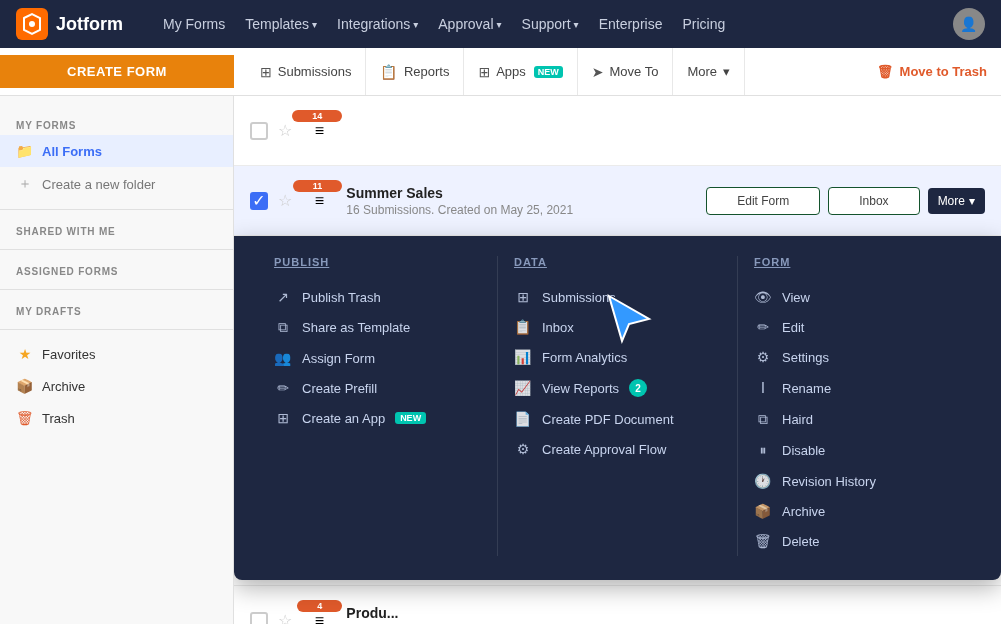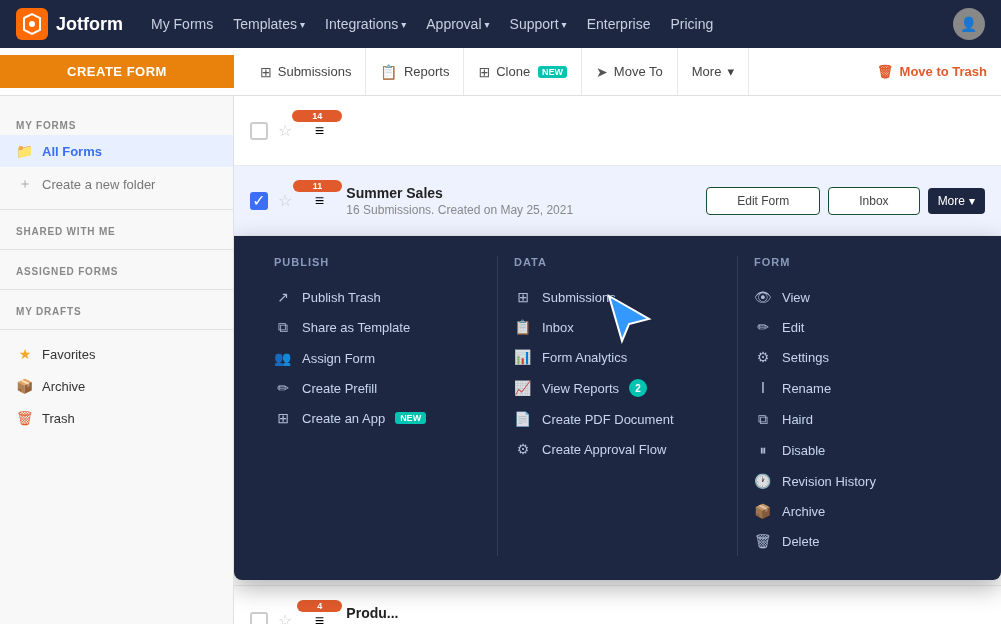--- a/index.html
+++ b/index.html
@@ -11,21 +11,21 @@
       height: 48px;
       display: flex;
       align-items: center;
       padding: 0 16px;
       gap: 20px;
     }
     .logo-area {
       display: flex;
       align-items: center;
       gap: 8px;
-      margin-right: 8px;
+      margin-right: 20px;
     }
     .logo-icon {
       width: 32px;
       height: 32px;
     }
     .logo-text {
       color: white;
       font-size: 18px;
       font-weight: 700;
     }
@@ -269,20 +269,21 @@
       border-right: 1px solid rgba(255,255,255,0.1);
     }
     .dropdown-col:last-child { border-right: none; }
     .dropdown-col-title {
       font-size: 11px;
       font-weight: 700;
       color: #8899bb;
       letter-spacing: 1px;
       text-transform: uppercase;
       margin-bottom: 14px;
+      text-decoration: underline;
     }
     .dropdown-item {
       display: flex;
       align-items: center;
       gap: 10px;
       padding: 7px 0;
       font-size: 13px;
       color: #c8d4ee;
       cursor: pointer;
     }
@@ -364,21 +365,21 @@
     <div class="toolbar-btn">
       <span class="btn-icon">⊞</span>
       <span>Submissions</span>
     </div>
     <div class="toolbar-btn">
       <span class="btn-icon">📋</span>
       <span>Reports</span>
     </div>
     <div class="toolbar-btn">
       <span class="btn-icon">⊞</span>
-      <span>Clone</span>
+      <span>Apps</span>
       <span class="badge-new">NEW</span>
     </div>
     <div class="toolbar-btn">
       <span class="btn-icon">➤</span>
       <span>Move To</span>
     </div>
     <div class="toolbar-btn">
       <span>More</span>
       <span>▾</span>
     </div>

